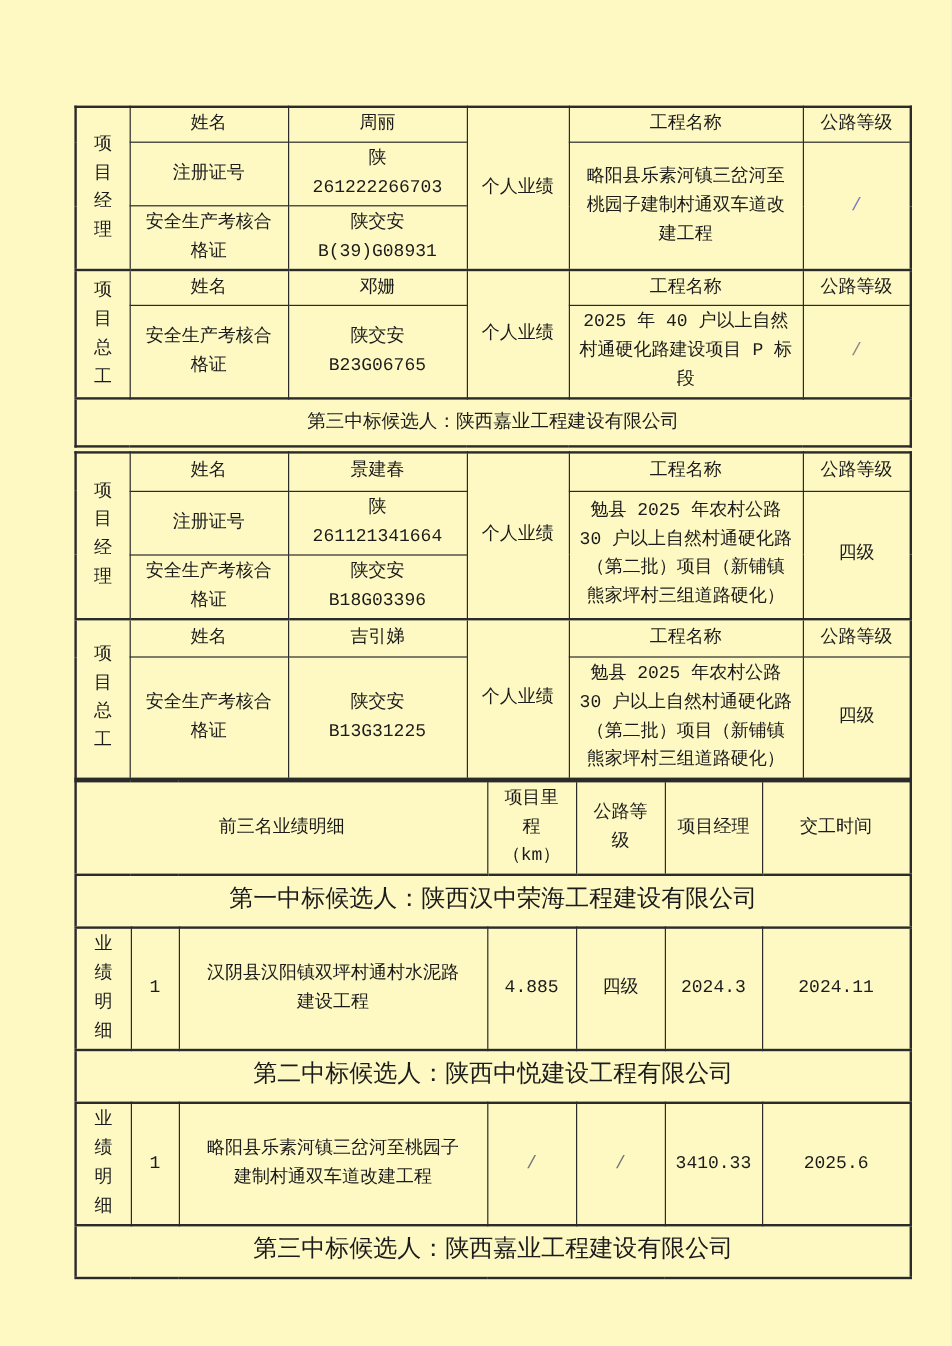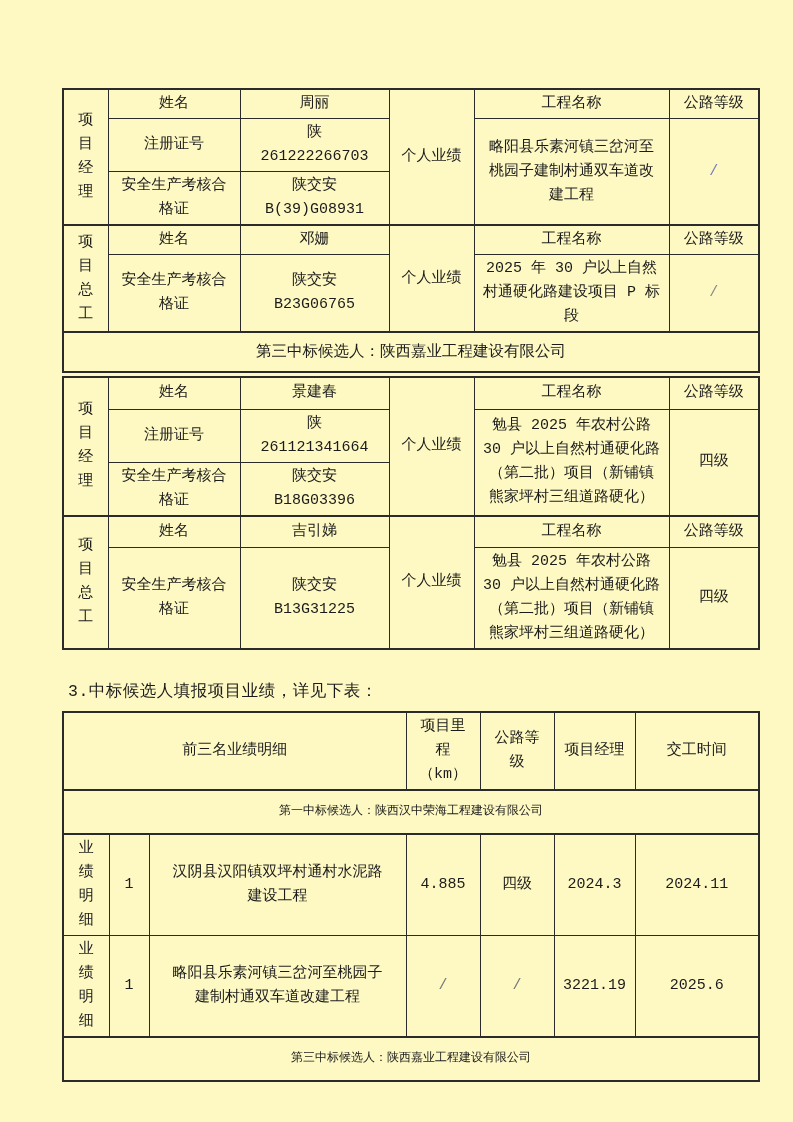--- a/index.html
+++ b/index.html
@@ -23,21 +23,21 @@
   .divider-row td{border-top-width:2px;font-size:15.5px;}
   .slash-blue{color:#7b7bbf;}
   .slash-gray{color:#8a8a8a;}
   .slash-dim{color:#777777;}
   .hA1{height:26px;} .hA2{height:27px;} .hA3{height:53px;}
   .hA4{height:27px;} .hA5{height:53px;} .hA6{height:40px;}
   .hB1{height:32px;} .hB2{height:42px;} .hB3{height:52px;}
   .hB4{height:32px;} .hB5{height:94px;}
   .heading{margin:30px 0 9px 68px;font-size:16.5px;letter-spacing:0.5px;}
   .rtable .head td{border-bottom-width:2px;height:66px;}
-  .rtable .cand td{border-top-width:2px;border-bottom-width:2px;height:44px;font-size:12px;}
+  .rtable .cand td{border-top-width:2px;border-bottom-width:2px;height:44px;font-size:20px;}
   .rtable .entry td{height:48px;margin-top:16px;}
   .rtable .projc{padding:2px 22px;}
 </style>
 </head>
 <body>
 
 <div class="page">
 
   <table class="dtable tableA">
     <colgroup>
@@ -71,21 +71,21 @@
       <td rowspan="2">项目总工</td>
       <td>姓名</td>
       <td class="val">邓姗</td>
       <td rowspan="2">个人业绩</td>
       <td>工程名称</td>
       <td>公路等级</td>
     </tr>
     <tr class="hA5">
       <td>安全生产考核合格证</td>
       <td class="val">陕交安 B23G06765</td>
-      <td class="projcell">2025 年 30 户以上自然村通硬化路建设项目 P 标段</td>
+      <td class="projcell">2025 年 40 户以上自然村通硬化路建设项目 P 标段</td>
       <td class="slash-gray">/</td>
     </tr>
     <tr class="hA6 divider-row">
       <td colspan="6">第三中标候选人：陕西嘉业工程建设有限公司</td>
     </tr>
   </tbody>
     </table>
 
   <table class="dtable tableB">
     <colgroup>
@@ -125,21 +125,20 @@
     </tr>
     <tr class="hB5">
       <td>安全生产考核合格证</td>
       <td class="val">陕交安 B13G31225</td>
       <td class="projcell">勉县 2025 年农村公路 30 户以上自然村通硬化路（第二批）项目（新铺镇熊家坪村三组道路硬化）</td>
       <td>四级</td>
     </tr>
   </tbody>
     </table>
 
-  <div class="heading">3.中标候选人填报项目业绩，详见下表：</div>
 
   <table class="dtable rtable">
     <colgroup>
       <col style="width:46px">
         <col style="width:40px">
         <col style="width:257px">
       <col style="width:74px">
         <col style="width:74px">
         <col style="width:81px">
         <col style="width:124px">
@@ -157,27 +156,30 @@
     </tr>
     <tr class="entry">
       <td>业绩明细</td>
       <td>1</td>
       <td class="projc">汉阴县汉阳镇双坪村通村水泥路建设工程</td>
       <td>4.885</td>
       <td>四级</td>
       <td>2024.3</td>
       <td>2024.11</td>
     </tr>
+    <tr class="cand">
+      <td colspan="7">第二中标候选人：陕西中悦建设工程有限公司</td>
+    </tr>
     <tr class="entry" style="height:49px">
       <td>业绩明细</td>
       <td>1</td>
       <td class="projc">略阳县乐素河镇三岔河至桃园子建制村通双车道改建工程</td>
       <td class="slash-dim">/</td>
       <td class="slash-dim">/</td>
-      <td>3221.19</td>
+      <td>3410.33</td>
       <td>2025.6</td>
     </tr>
     <tr class="cand">
       <td colspan="7">第三中标候选人：陕西嘉业工程建设有限公司</td>
     </tr>
   </tbody>
     </table>
 
 </div>
 

